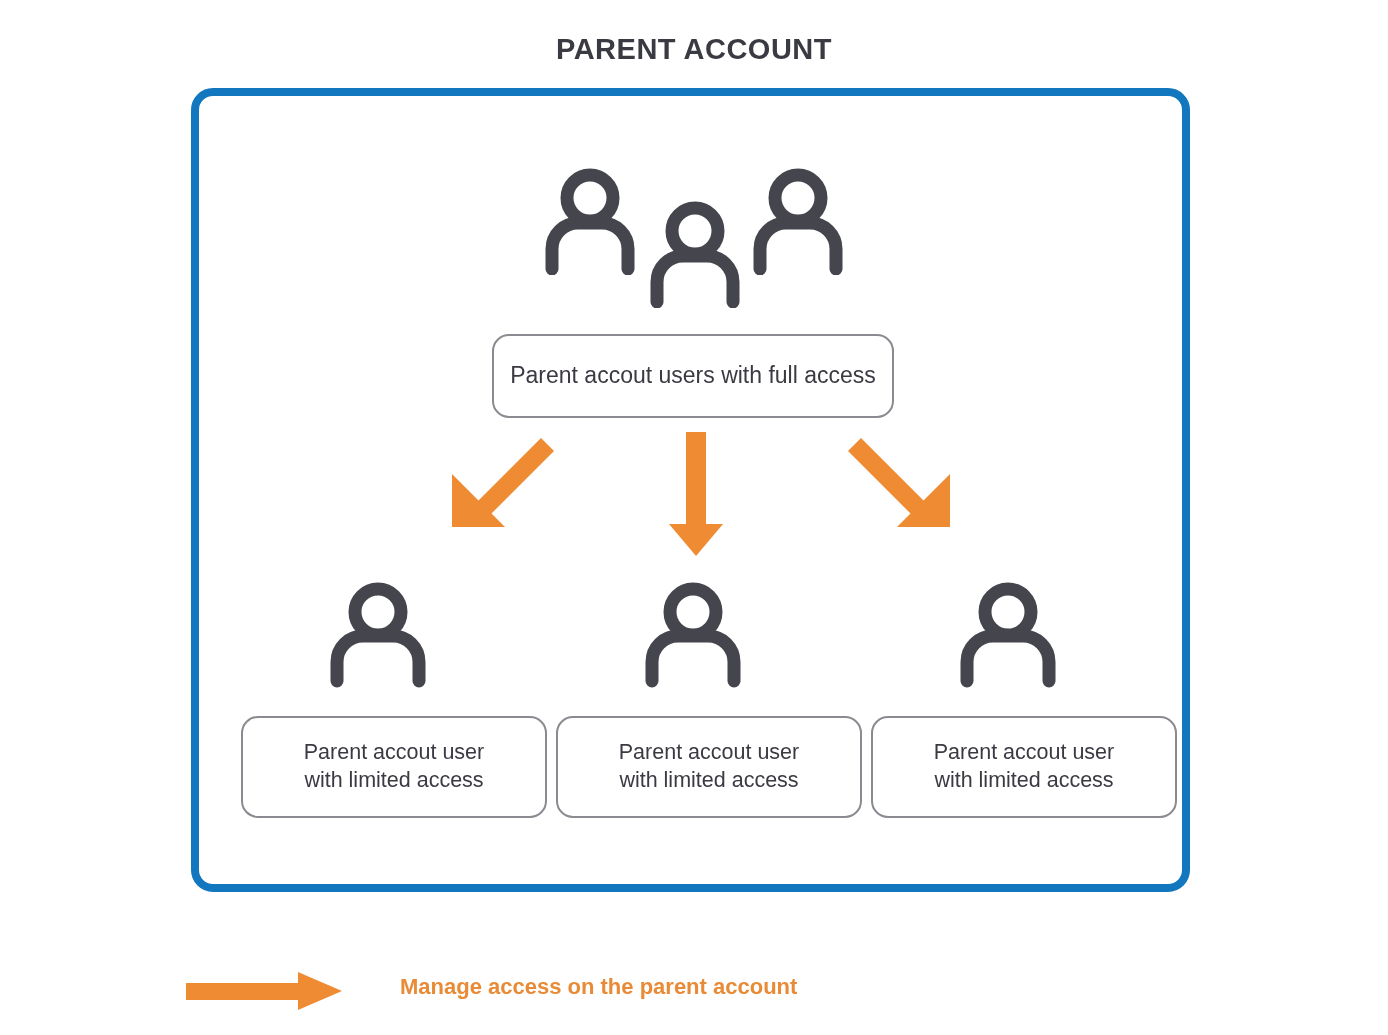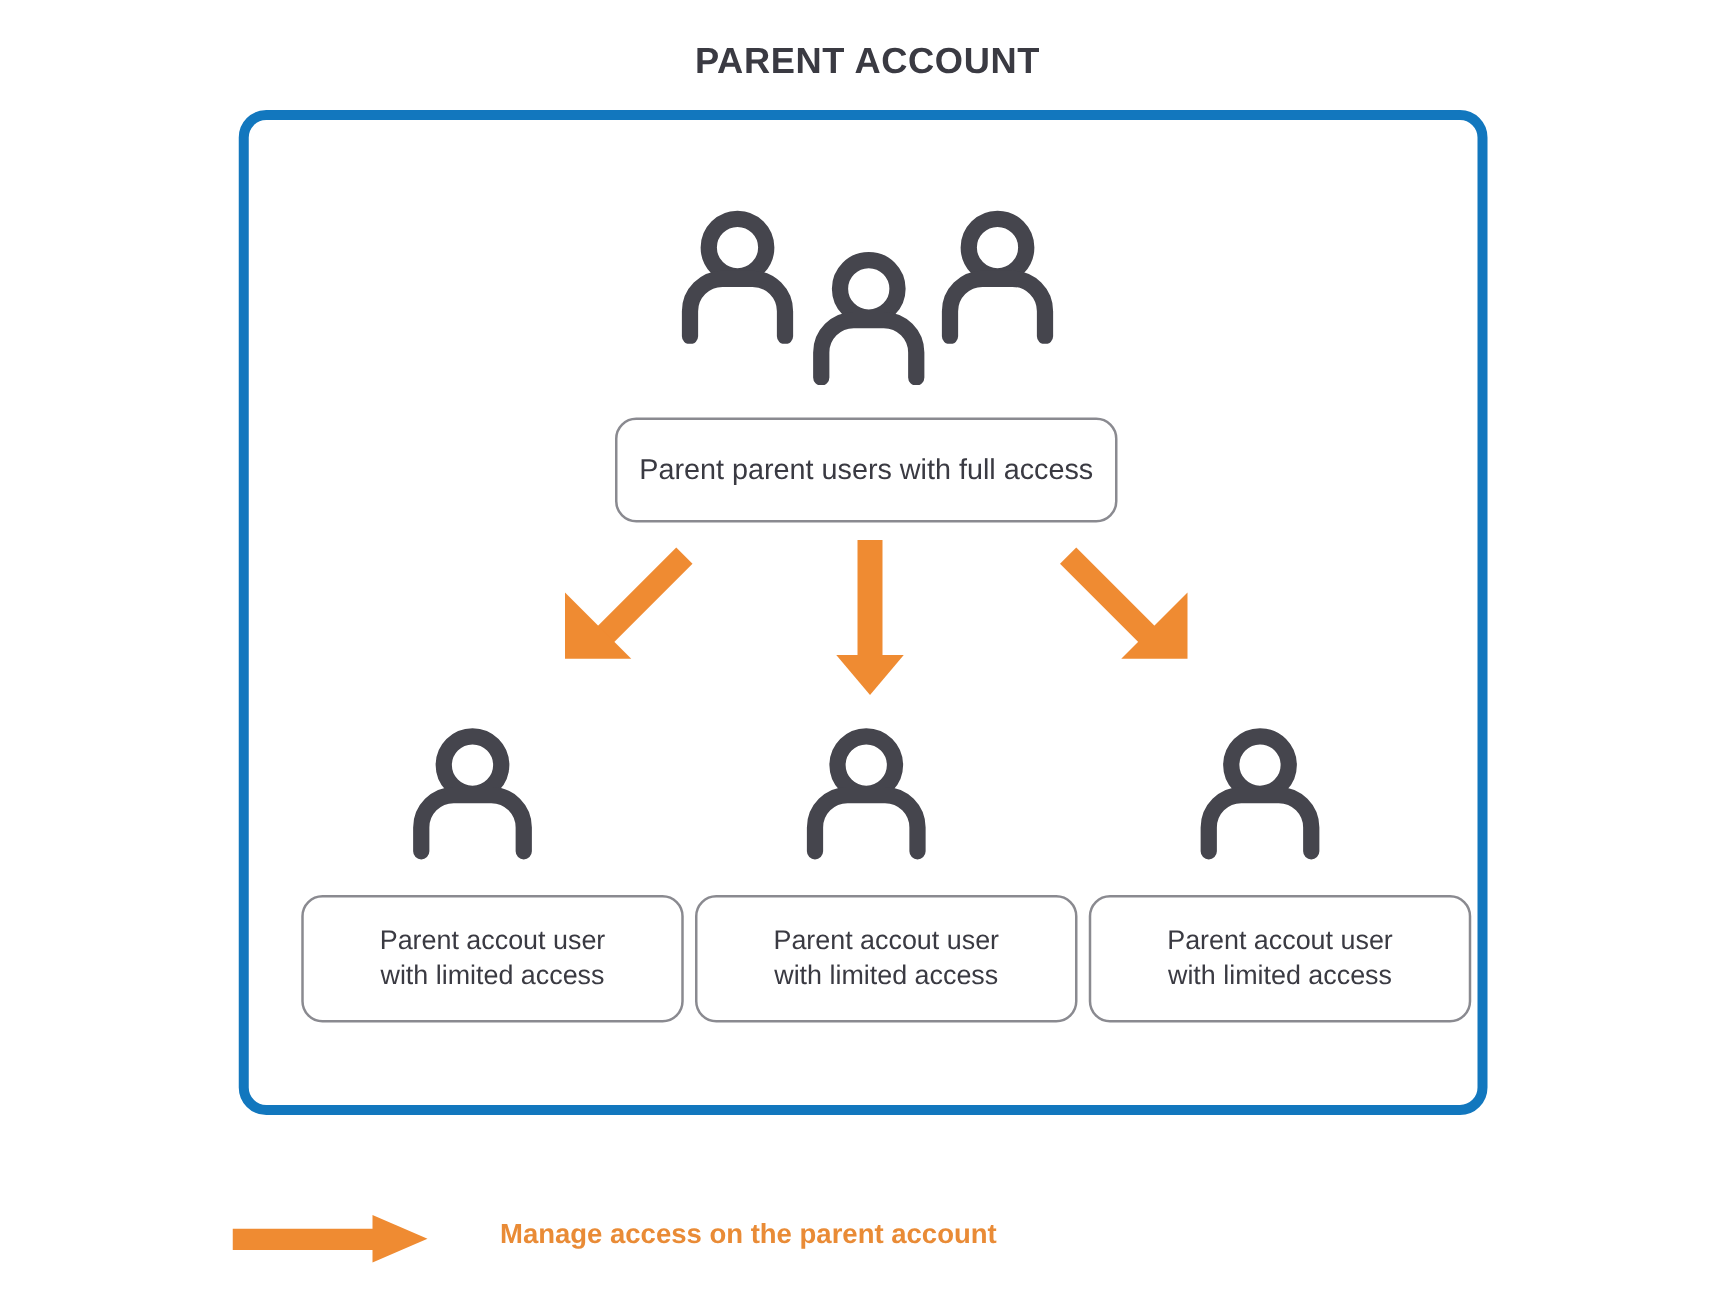--- a/index.html
+++ b/index.html
@@ -139,21 +139,21 @@
     </svg>
   </div>
 
   <div class="person" style="left:748px; top:165px;">
     <svg width="100" height="110" viewBox="0 0 100 110" aria-hidden="true">
       <circle cx="50" cy="33" r="23" fill="none" stroke="#45454d" stroke-width="13"></circle>
       <path d="M12 104 L12 84 A26 26 0 0 1 38 58 L62 58 A26 26 0 0 1 88 84 L88 104" fill="none" stroke="#45454d" stroke-width="13" stroke-linecap="round"></path>
     </svg>
   </div>
 
-  <div class="label-box" id="box-full-access">Parent parent users with full access</div>
+  <div class="label-box" id="box-full-access">Parent accout users with full access</div>
 
   <svg class="arrow-svg" style="left:444px; top:432px;" width="120" height="110" viewBox="0 0 120 110">
     <g fill="#ef8b32">
       <polygon points="97,6 110,19 42,87 29,74"></polygon>
       <polygon points="8,95 8,42 61,95"></polygon>
     </g>
   </svg>
 
   <svg class="arrow-svg" style="left:666px; top:432px;" width="60" height="128" viewBox="0 0 60 128">
     <g fill="#ef8b32">

